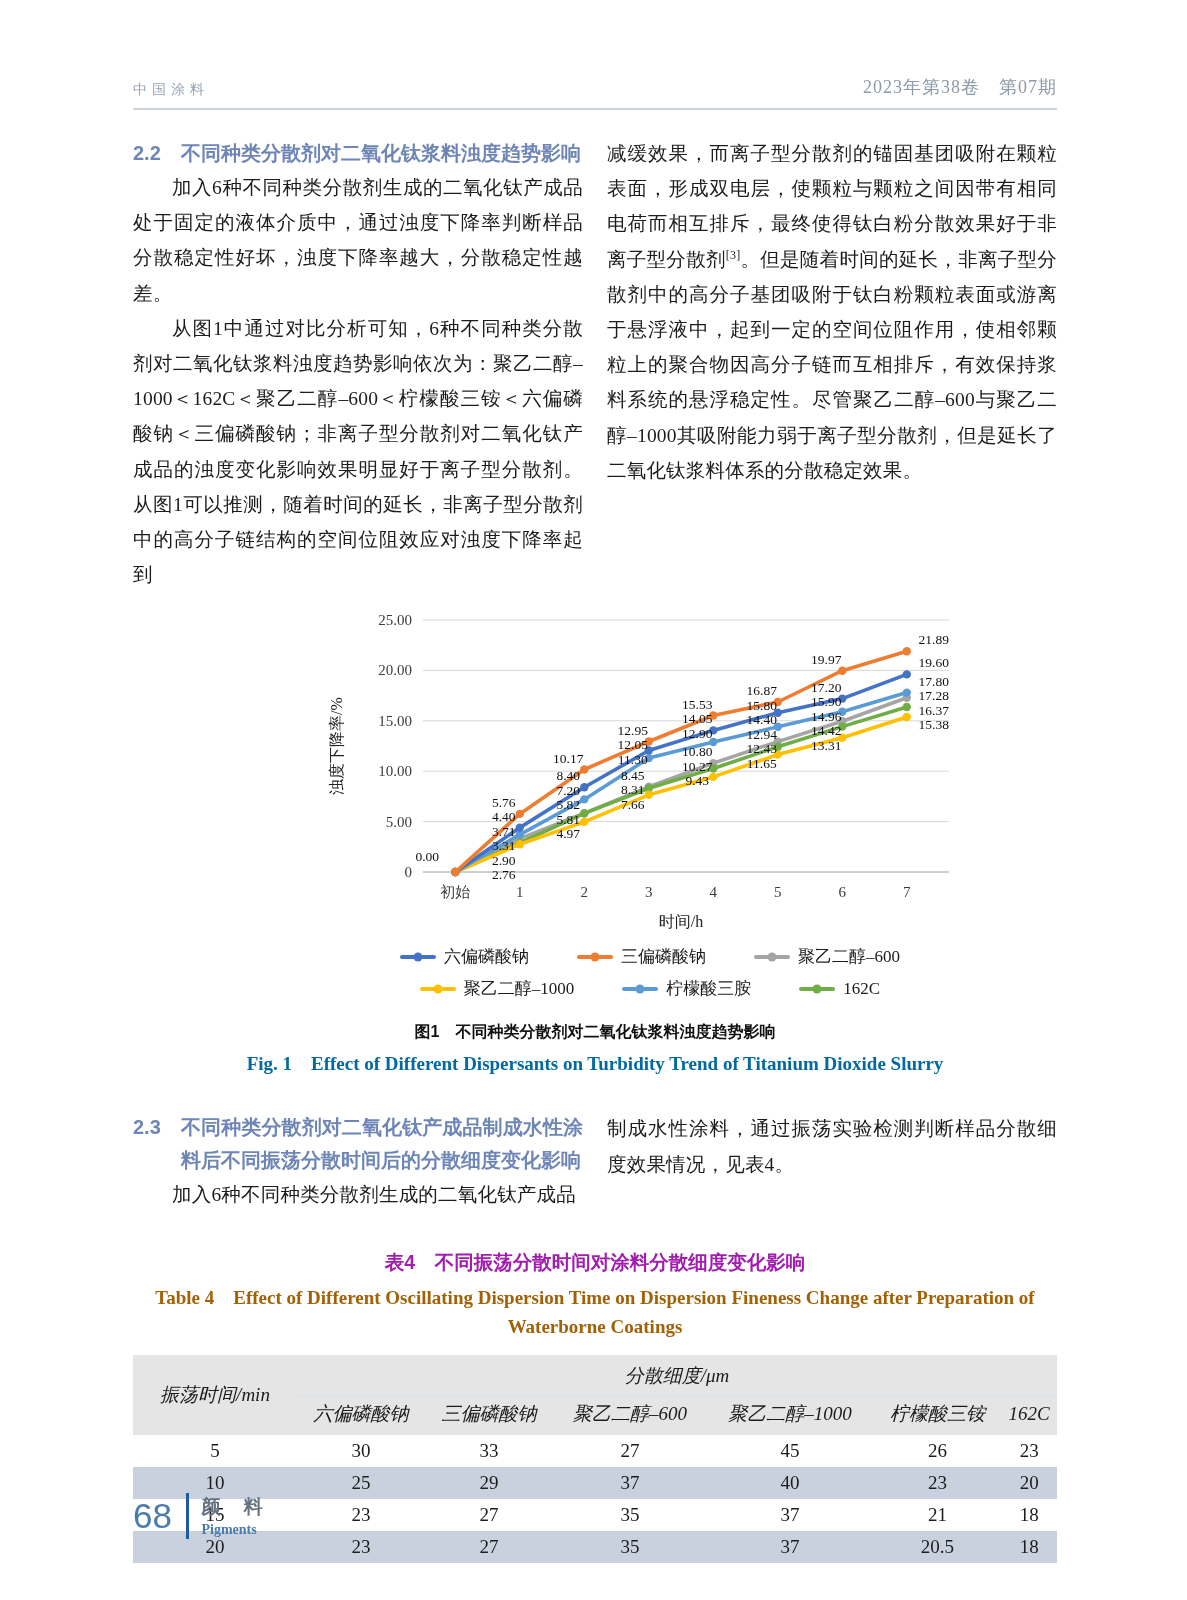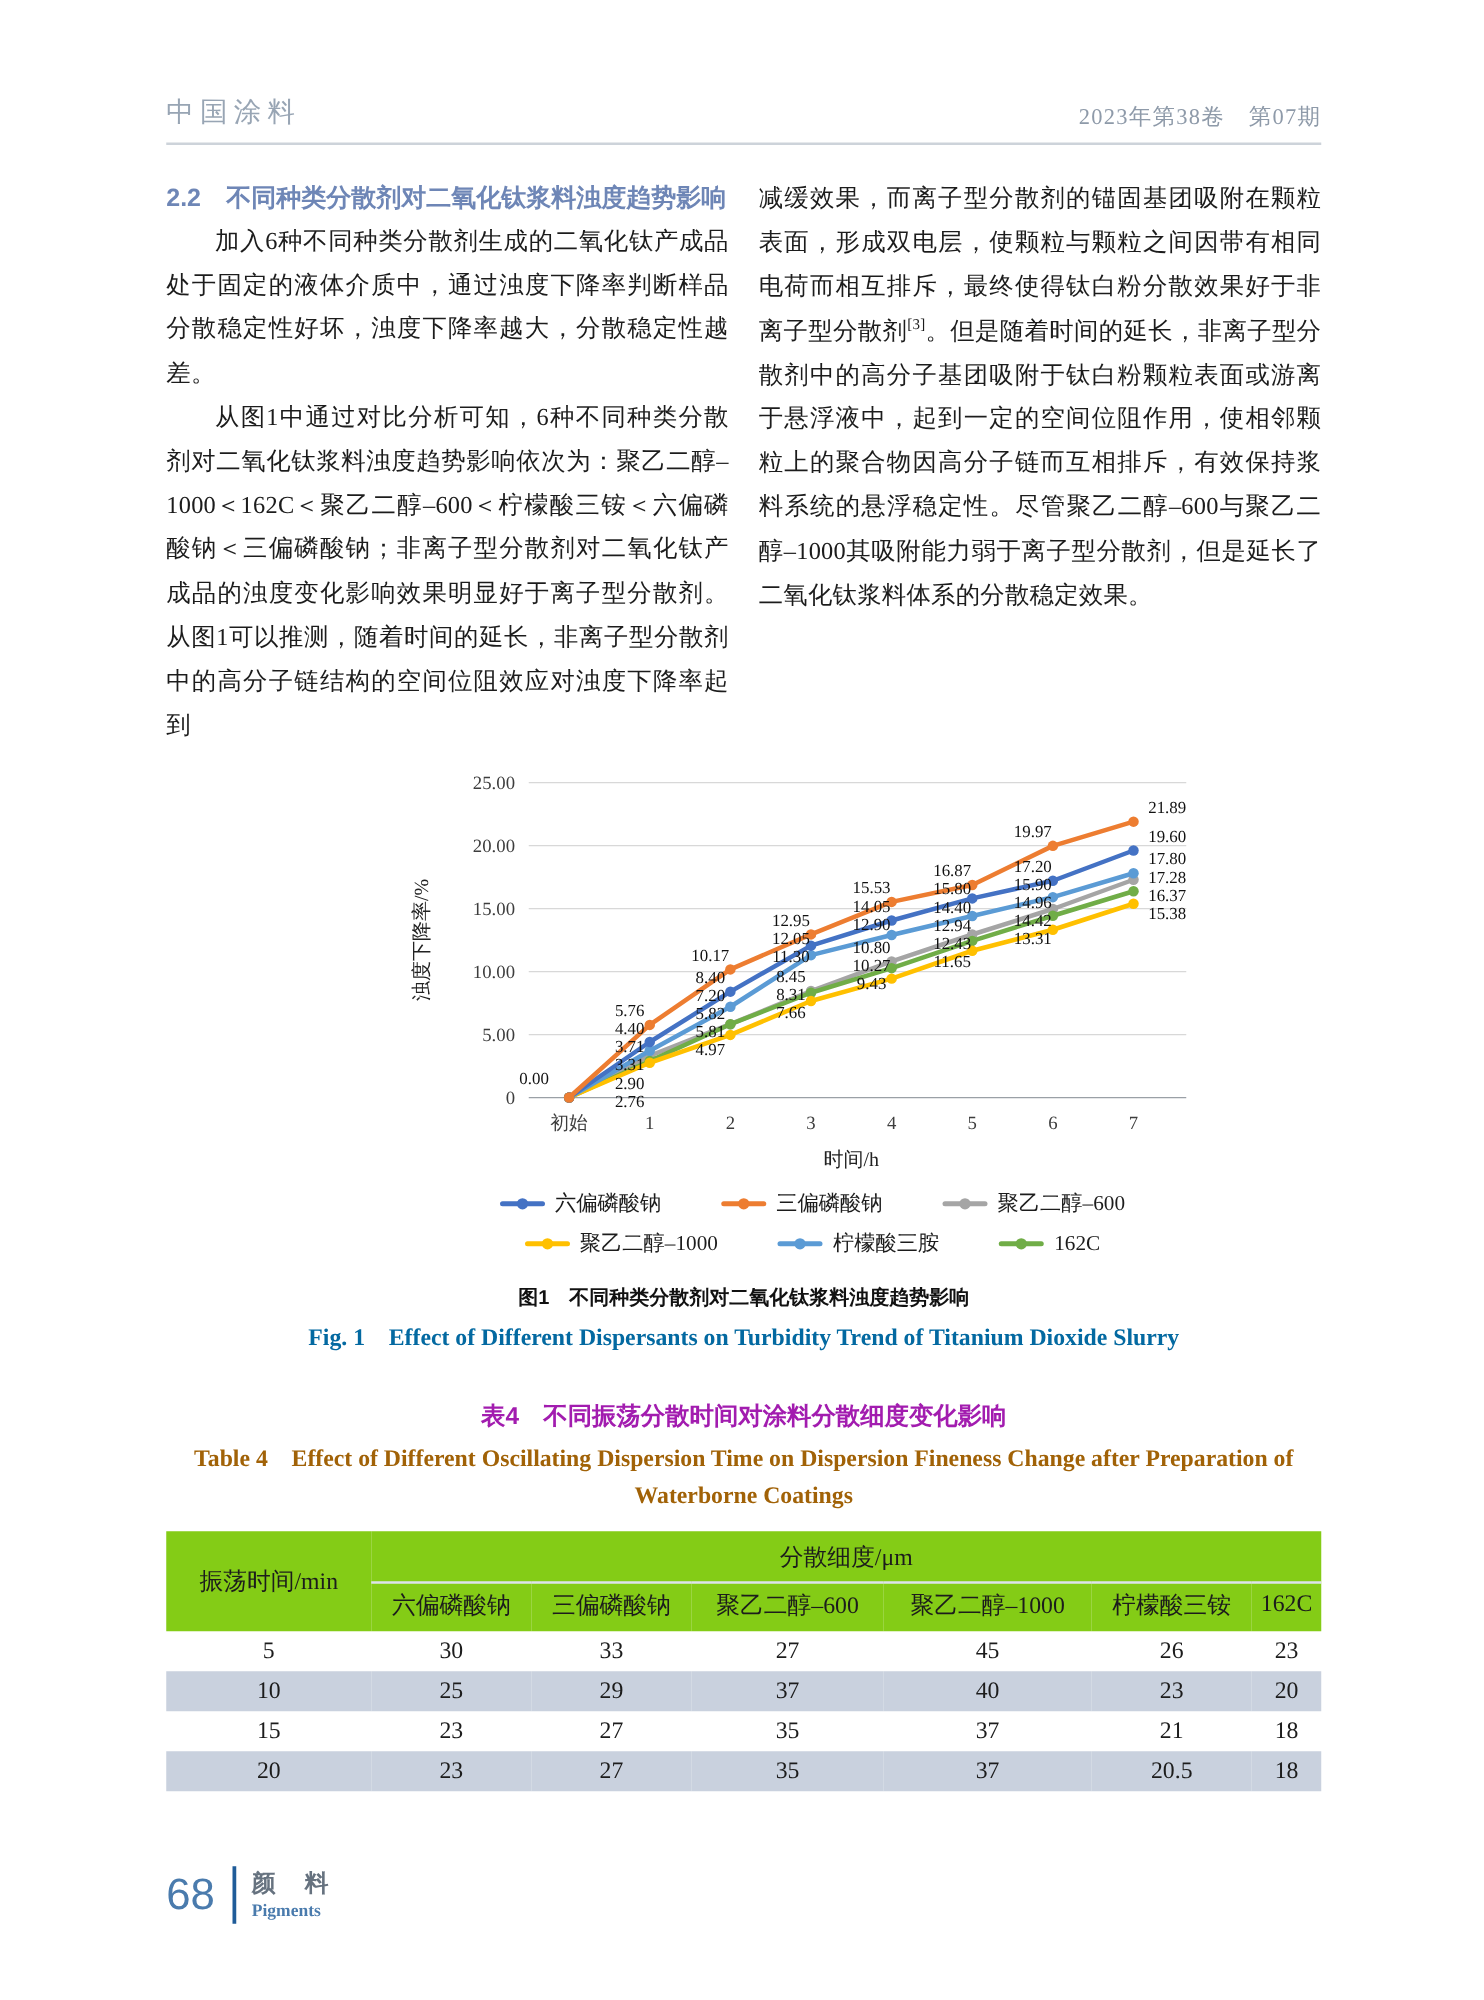--- a/index.html
+++ b/index.html
@@ -11,21 +11,21 @@
     padding:75px 130px 0 133px;
     overflow:hidden;
     background:#ffffff;
     font-family:"Liberation Serif","DejaVu Serif",serif;
     color:#1c1c1c;
   }
   
   .hdr{display:flex;justify-content:space-between;align-items:flex-end;
        border-bottom:2px solid #cdd3da;padding-bottom:9px;}
   .hdr-journal{font-family:"Liberation Sans","DejaVu Sans",sans-serif;
-       font-size:22px;letter-spacing:5px;color:#98a5b4;}
+       font-size:14px;letter-spacing:5px;color:#98a5b4;}
   .hdr-issue{font-size:18px;color:#8e9aa9;letter-spacing:1px;margin-left:16px;}
   
   .cols{display:flex;gap:24px;}
   .col{width:450px;}
   .sec-head{font-family:"Liberation Sans","DejaVu Sans",sans-serif;
        font-weight:bold;color:#6e86b6;font-size:20px;line-height:34px;
        display:flex;}
   .sec-num{flex:0 0 48px;}
   .sec-title{flex:1;text-align:justify;}
   p.body{font-size:19.5px;line-height:35.2px;text-align:justify;margin:0;
@@ -53,21 +53,21 @@
   
   .block-23{margin-top:34px;}
   .sec23-left .sec-head{line-height:33px;}
   
   .tbl-cap-zh{margin-top:36px;text-align:center;font-family:"Liberation Sans","DejaVu Sans",sans-serif;
        font-weight:bold;font-size:19.5px;color:#a21caf;}
   .tbl-cap-en{margin-top:7px;text-align:center;font-weight:bold;font-size:19px;line-height:29px;color:#a16207;}
   
   table.t4{width:100%;border-collapse:collapse;margin-top:14px;font-size:19px;}
   table.t4 th{font-weight:normal;}
-  table.t4 thead th{background:#84cc16;}
+  table.t4 thead th{background:#e5e5e5;font-style:italic;}
   table.t4 .span-head{border-bottom:2px solid #dde3ec;padding:8px 0 6px 0;}
   table.t4 .col0{width:162px;}
   table.t4 thead tr.sub th{padding:4px 0 8px 0;}
   table.t4 td{padding:5px 0;text-align:center;}
   table.t4 tbody tr:nth-child(even) td{background:#c9d1de;}
   
   .footer{position:absolute;left:133px;top:1493px;display:flex;align-items:center;}
   .pg-num{font-family:"Liberation Sans","DejaVu Sans",sans-serif;font-size:35px;color:#4a7bad;}
   .pg-bar{width:3.5px;height:46px;background:#1f5c99;margin:0 12px 0 14px;}
   .pg-zh{font-family:"Liberation Sans","DejaVu Sans",sans-serif;font-size:19px;
@@ -260,20 +260,32 @@
             </span>
             <span class="lg-label">162C</span>
           </span>
         </div>
       </div>
   </div>
 
   <div class="fig-cap-zh">图1　不同种类分散剂对二氧化钛浆料浊度趋势影响</div>
   <div class="fig-cap-en">Fig. 1　Effect of Different Dispersants on Turbidity Trend of Titanium Dioxide Slurry</div>
 
+  <div class="cols block-23">
+    <div class="col sec23-left">
+      <div class="sec-head">
+        <span class="sec-num">2.3</span>
+        <span class="sec-title">不同种类分散剂对二氧化钛产成品制成水性涂料后不同振荡分散时间后的分散细度变化影响</span>
+      </div>
+      <p class="body indent">加入6种不同种类分散剂生成的二氧化钛产成品</p>
+    </div>
+    <div class="col">
+      <p class="body">制成水性涂料，通过振荡实验检测判断样品分散细度效果情况，见表4。</p>
+    </div>
+  </div>
 
   <div class="tbl-cap-zh">表4　不同振荡分散时间对涂料分散细度变化影响</div>
   <div class="tbl-cap-en">Table 4　Effect of Different Oscillating Dispersion Time on Dispersion Fineness Change after Preparation of Waterborne Coatings</div>
 
   <table class="t4">
     <thead>
       <tr>
         <th class="col0" rowspan="2">振荡时间/min</th>
         <th class="span-head" colspan="6">分散细度/μm</th>
       </tr>

